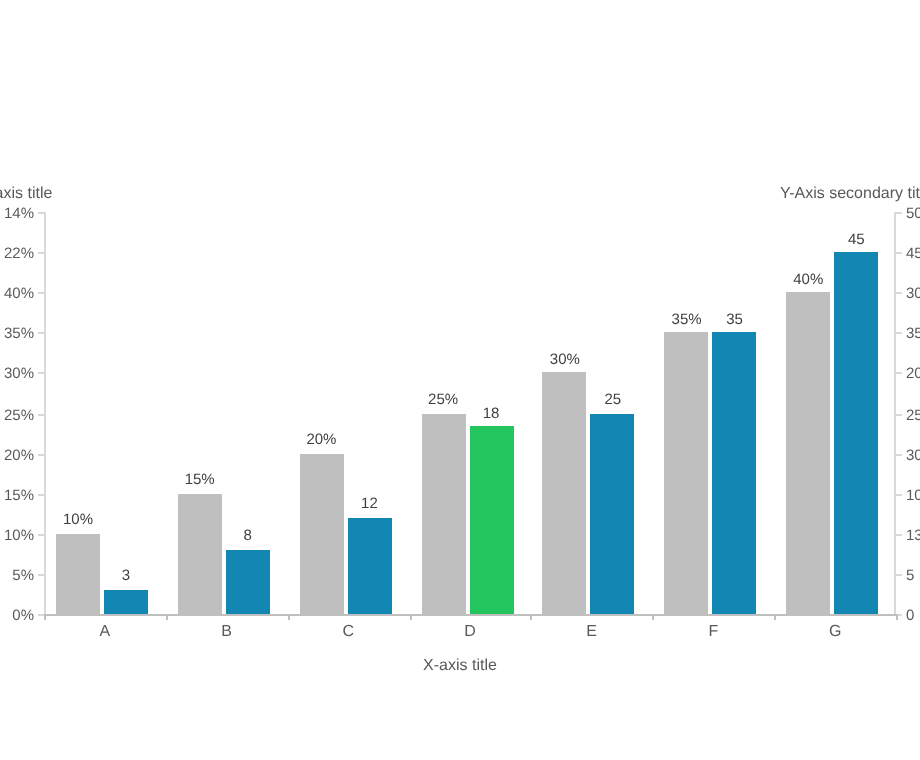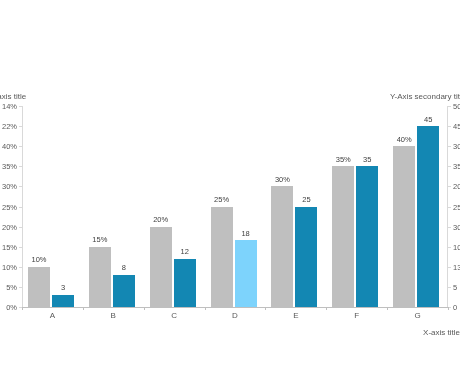--- a/index.html
+++ b/index.html
@@ -21,21 +21,21 @@
   .axis-title {
     position: absolute;
     font-size: 8px;
     color: #595959;
     white-space: nowrap;
   }
   #y-primary-title  { left: -10px; top: 92px; }
   #y-secondary-title{ left: 390px; top: 92px; }
   #x-axis-title {
     left: 0; width: 460px; top: 328px;
-    text-align: right;
+    text-align: center;
   }
 
   
   #plot-area {
     position: absolute;
     left: 22px;
     top: 106px;
     width: 426px;   
     height: 201px;  
   }
@@ -248,21 +248,21 @@
           <div class="bar secondary" style="height: 48.24px; background: rgb(19, 135, 179);">
             <div class="bar-label">12</div>
           </div>
         </div>
         <div class="cat-label" style="left: 121.714px; width: 60.8571px;">C</div>
         <div class="xtick" style="left: 182.571px;"></div>
         <div class="bar-group" style="left: 182.571px; width: 60.8571px;">
           <div class="bar primary" style="height: 100.5px; background: rgb(191, 191, 191);">
             <div class="bar-label">25%</div>
           </div>
-          <div class="bar secondary" style="height: 67px; background: #7dd3fc;">
+          <div class="bar secondary" style="height: 94px; background: #22c55e;">
             <div class="bar-label">18</div>
           </div>
         </div>
         <div class="cat-label" style="left: 182.571px; width: 60.8571px;">D</div>
         <div class="xtick" style="left: 243.429px;"></div>
         <div class="bar-group" style="left: 243.429px; width: 60.8571px;">
           <div class="bar primary" style="height: 120.6px; background: rgb(191, 191, 191);">
             <div class="bar-label">30%</div>
           </div>
           <div class="bar secondary" style="height: 100.5px; background: rgb(19, 135, 179);">

